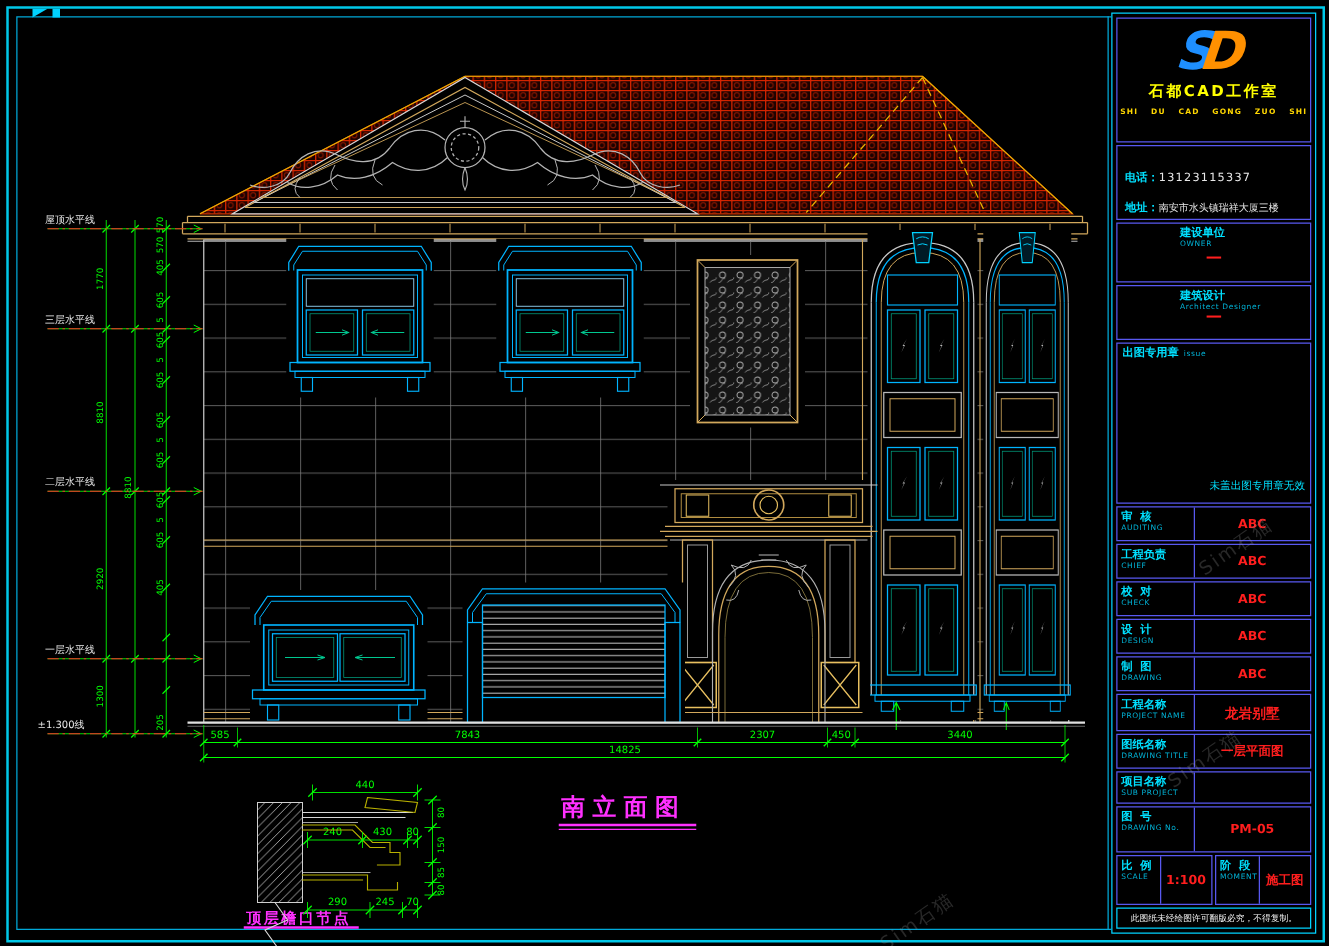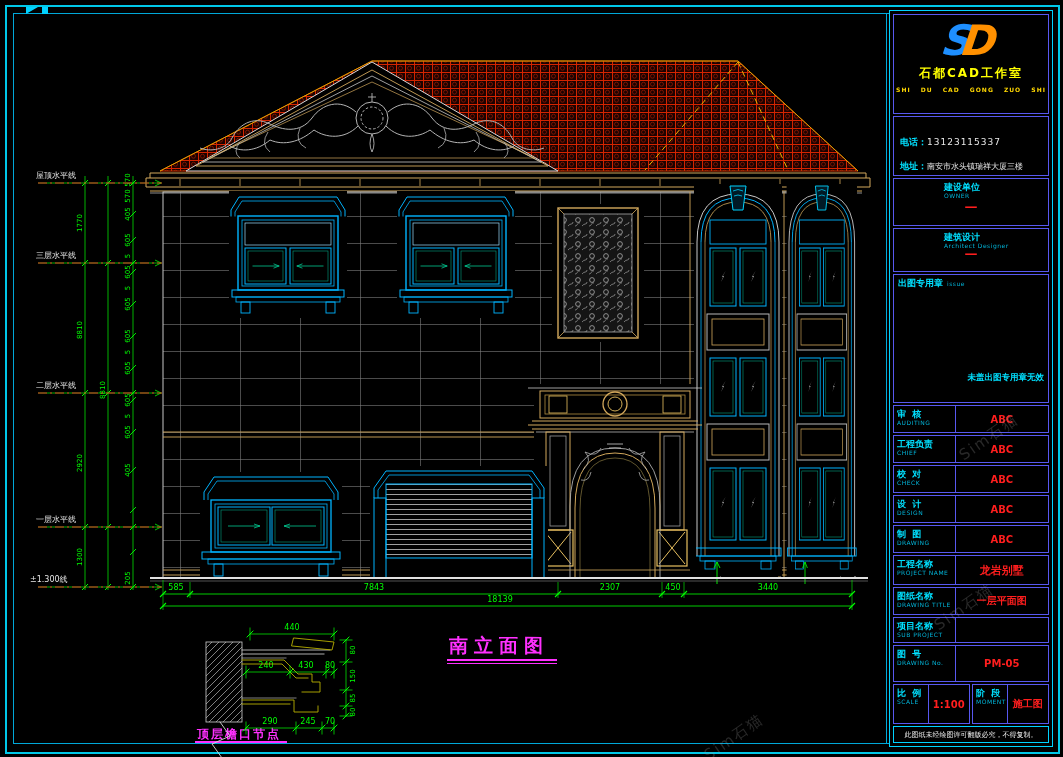--- a/index.html
+++ b/index.html
@@ -34,21 +34,21 @@
   .contact-box{height:60px;padding:8px 6px;}
   .contact-line{margin-top:5px;white-space:nowrap;}
   .c-label{color:#00e0ff;font-size:9px;font-weight:bold;}
   .c-val{color:#e8e8e8;font-size:9px;letter-spacing:1px;}
   .c-val.addr{font-size:8px;letter-spacing:0;}
   .stamp-box{height:48px;}
   .stamp-box .lbl{position:absolute;left:4px;top:3px;margin-left:46px;}
   .dash{position:absolute;left:50%;top:58%;transform:translate(-50%,-50%);color:#ff1e1e;font-weight:bold;font-size:13px;}
   .seal-box{flex:1;padding-left:29px;}
   .seal-box .lbl{position:absolute;left:4px;top:3px;display:flex;align-items:baseline;gap:4px;}
-  .seal-note{position:absolute;right:4px;bottom:18px;color:#00e0ff;font-size:8.5px;font-weight:bold;}
+  .seal-note{position:absolute;right:4px;bottom:7px;color:#00e0ff;font-size:8.5px;font-weight:normal;}
   .tb-row{height:28px;display:flex;}
   .cell-l{width:40%;border-right:1px solid #5858f0;padding:3px 3px;box-sizing:border-box;}
   .cell-r{flex:1;display:flex;align-items:center;justify-content:center;}
   .tb-split{display:flex;}
   .tb-split .tb-box{flex:1;height:40px;display:flex;}
   .tb-split .cell-l{width:46%;}
   .note-box{height:17px;border:1px solid #00d2ff;display:flex;align-items:center;justify-content:center;}
   .note-text{color:#f0f0f0;font-size:7px;white-space:nowrap;font-family:Liberation Serif, serif;}
 </style>
 </head>
@@ -298,21 +298,21 @@
   <span class="lvl" style="left:36px;top:252px">三层水平线</span>
   <span class="lvl" style="left:36px;top:382px">二层水平线</span>
   <span class="lvl" style="left:36px;top:516px">一层水平线</span>
   <span class="lvl" style="left:30px;top:576px">±1.300线</span>
 
   <span class="dim" style="left:176px;top:584px">585</span>
   <span class="dim" style="left:374px;top:584px">7843</span>
   <span class="dim" style="left:610px;top:584px">2307</span>
   <span class="dim" style="left:673px;top:584px">450</span>
   <span class="dim" style="left:768px;top:584px">3440</span>
-  <span class="dim" style="left:500px;top:596px">18139</span>
+  <span class="dim" style="left:500px;top:596px">14825</span>
 
   <span class="dim rot" style="left:80px;top:223px">1770</span>
   <span class="dim rot" style="left:80px;top:330px">8810</span>
   <span class="dim rot" style="left:80px;top:463px">2920</span>
   <span class="dim rot" style="left:80px;top:557px">1300</span>
 
   <span class="dim rot" style="left:103px;top:390px">8810</span>
 
   <span class="dim rot" style="left:128px;top:180px">570</span>
   <span class="dim rot" style="left:128px;top:196px">570</span>

